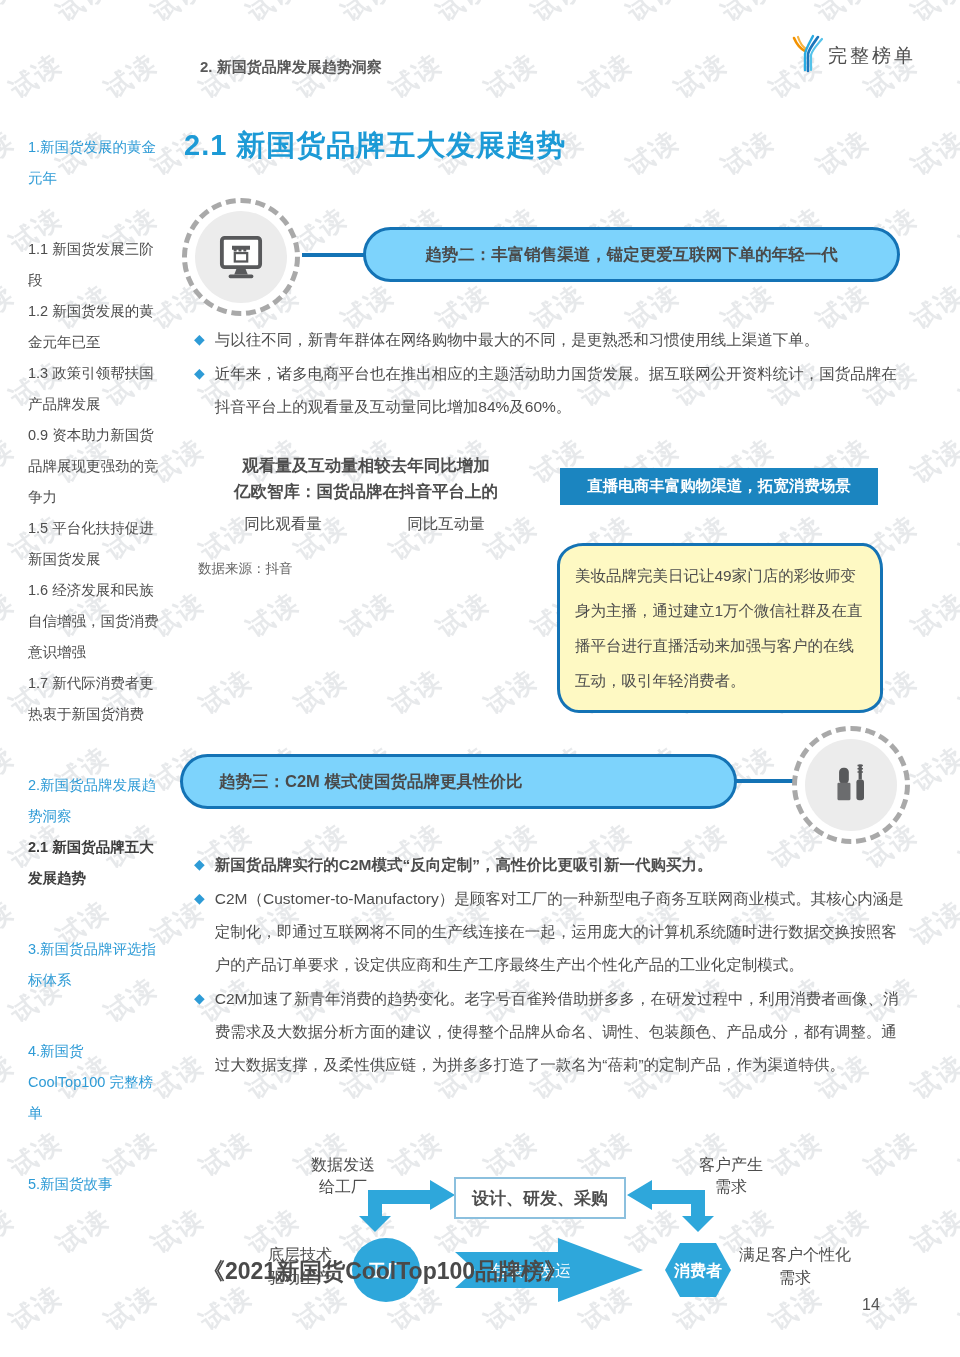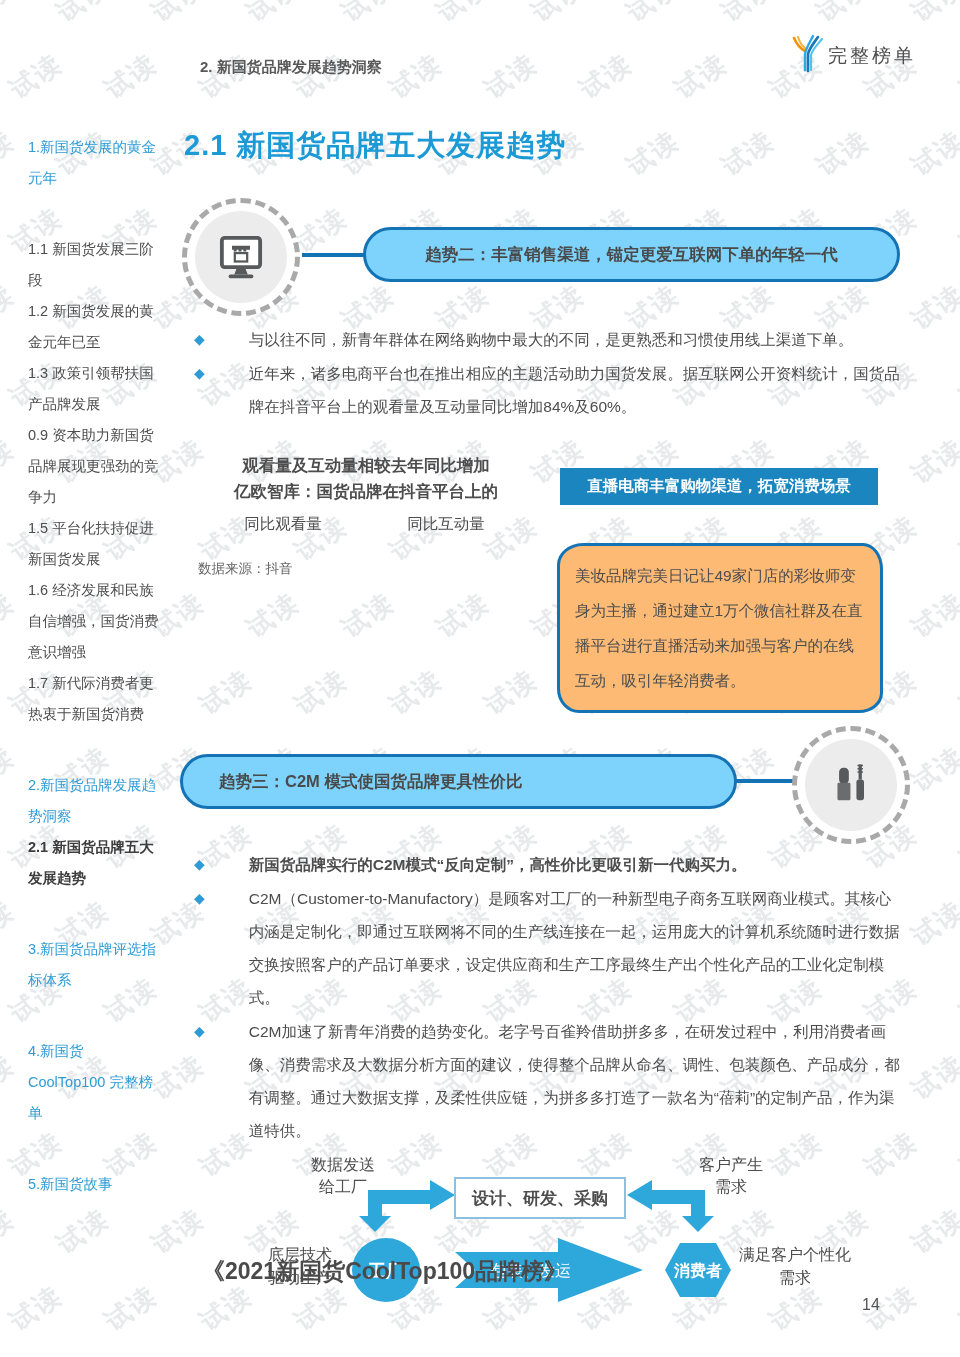--- a/index.html
+++ b/index.html
@@ -36,40 +36,40 @@
                   display:flex; align-items:center; justify-content:center; }
   .connector { position:absolute; height:4px; background:#1473b5; }
   .pill { position:absolute; border:3.5px solid #1473b5; border-radius:28px; background:#7dd3fc;
           display:flex; align-items:center; font-size:16.5px; font-weight:bold; color:#4a4a4a; }
   .pill.center { justify-content:center; }
 
   
   .bullets { position:absolute; width:712px; }
   .bullet { display:flex; margin-bottom:1px; }
   .dmd { color:#2e9bd6; font-size:14px; line-height:33px; margin-right:10px; flex:0 0 auto; }
-  .bullet p { font-size:15.5px; line-height:33px; color:#4d4d4d;margin-left:34px; }
+  .bullet p { font-size:15.5px; line-height:33px; color:#4d4d4d; }
   .bullet.bold p { font-weight:bold; }
 
   
   .chart { position:absolute; left:198px; top:452px; width:336px; }
   .chart-title { text-align:center; font-size:16.5px; font-weight:bold; color:#4d4d4d; line-height:26px; }
   .plot { position:relative; height:172px; margin-top:14px; border-bottom:3px solid #c9c9c9; }
   .bar { position:absolute; bottom:0; width:46px; background:#2ea7db; }
   .bar-val { position:absolute; width:80px; text-align:center; font-size:18px; color:#555; }
   .up-arrow { position:absolute; }
   .cats { position:relative; height:30px; margin-top:10px; }
   .cat { position:absolute; width:140px; text-align:center; font-size:15.5px; color:#4d4d4d; }
   .chart-src { margin-top:16px; font-size:13.5px; color:#666; }
 
   
   .band { position:absolute; left:560px; top:468px; width:318px; height:37px; background:#1b85c0;
           color:#fff; font-size:15.5px; font-weight:bold; display:flex; align-items:center; justify-content:center; }
   .note-box { position:absolute; left:557px; top:543px; width:326px; border:3px solid #1473b5;
               border-radius:26px 20px 24px 22px / 22px 26px 20px 24px; padding:12px 15px;
-              font-size:15.5px; line-height:35px; color:#4d4d4d; background:#fdba74; }
+              font-size:15.5px; line-height:35px; color:#4d4d4d; background:#fef9c3; }
 
   
   .flow { position:absolute; left:228px; top:1148px; }
 
   
   .footer-left { position:absolute; left:202px; top:1256px; font-size:23px; font-weight:bold; color:#4a4a4a; }
   .page-num { position:absolute; left:862px; top:1296px; font-size:16px; color:#555; }
 </style>
 </head>
 <body>

